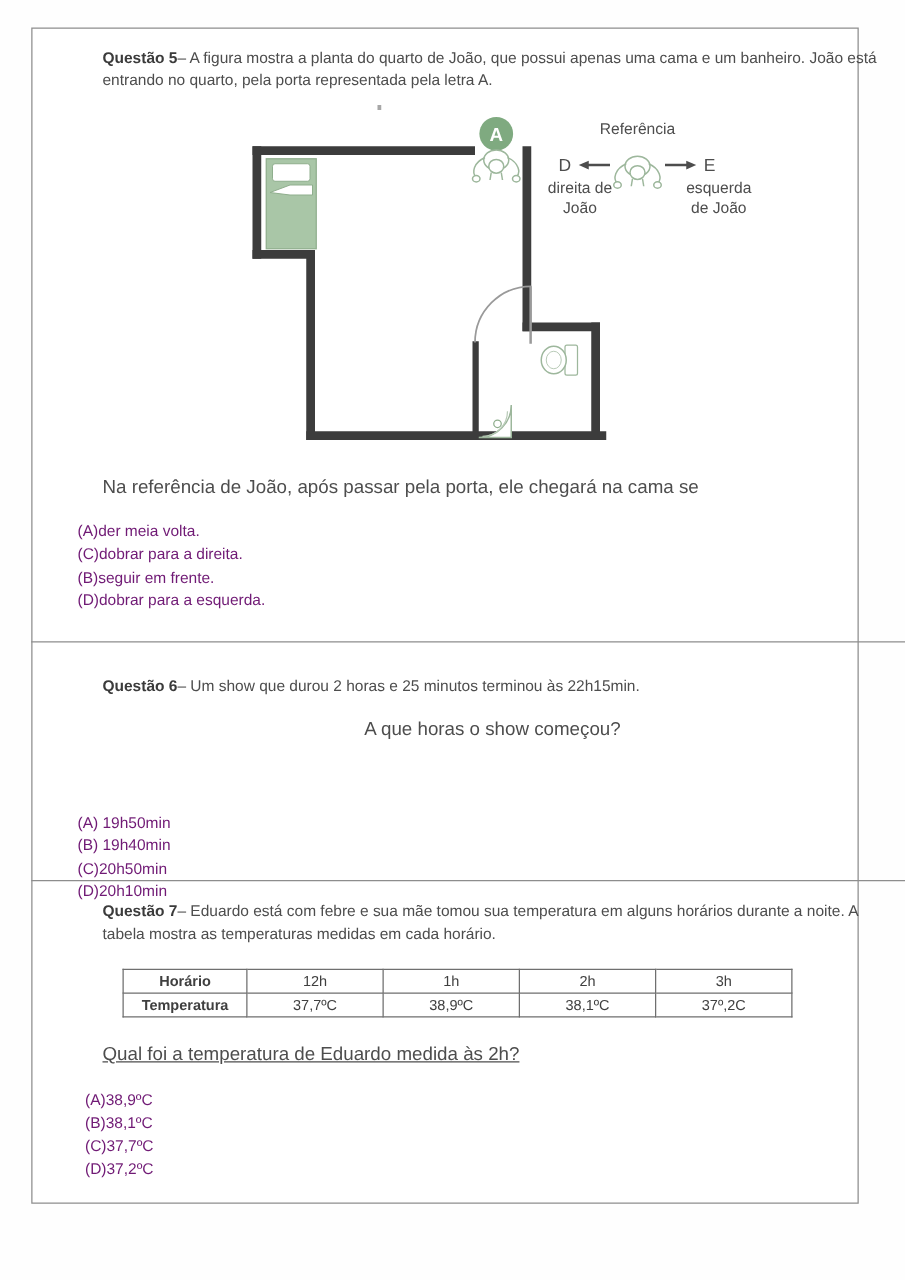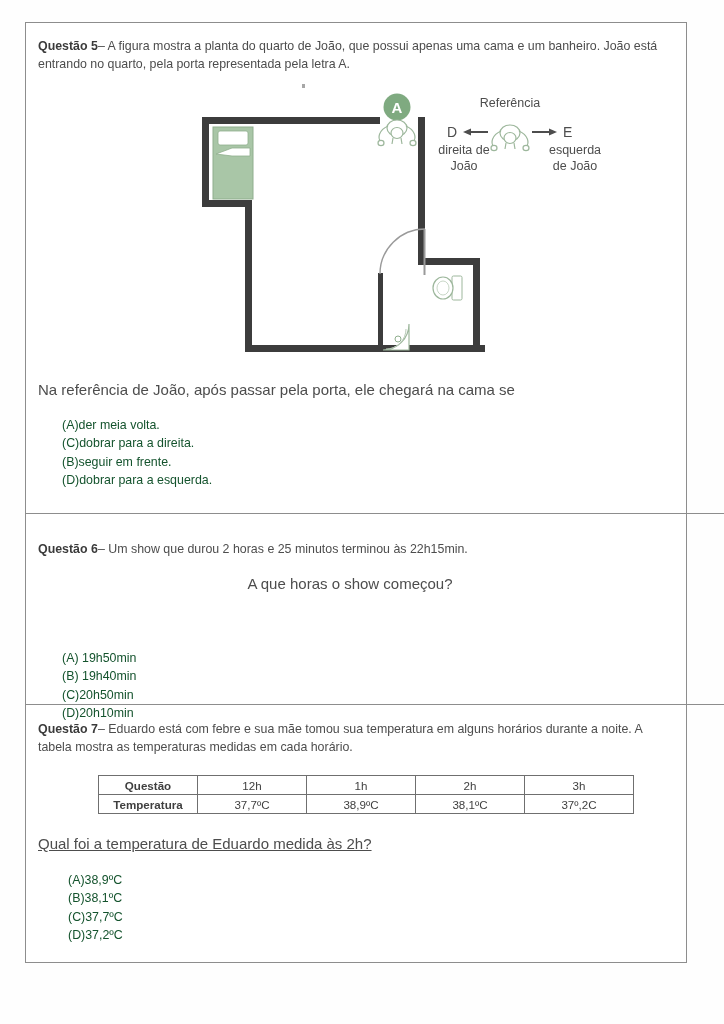--- a/index.html
+++ b/index.html
@@ -40,20 +40,21 @@
     height: 0;
     border-top: 1px solid #8d8d8d;
   }
   #divider-1 { top: 513px; }
   #divider-2 { top: 704px; }
 
   
   .q-block {
     position: absolute;
     box-sizing: border-box;
+    margin-left: 44px;
   }
   .q-stem {
     font-size: 12.4px;
     line-height: 17.5px;
     color: #4d4d4d;
     text-align: left;
   }
   .q-label {
     font-weight: bold;
     color: #3b3b3b;
@@ -64,21 +65,21 @@
     color: #4d4d4d;
   }
   .alt-list {
     list-style: none;
     margin: 0;
     padding: 0;
   }
   .alt-item {
     font-size: 12.4px;
     line-height: 18.4px;
-    color: #14532d;
+    color: #701a75;
     white-space: pre;
   }
 
   
   #speck {
     position: absolute;
     left: 302px;
     top: 84px;
     width: 3px;
     height: 4px;
@@ -254,21 +255,21 @@
   </ul>
 
   <div class="q-block q-stem" style="left:38px; top:721px; width:638px;">
     <span class="q-label">Questão 7</span><span>–</span>
     <span>Eduardo está com febre e sua mãe tomou sua temperatura em alguns horários durante a noite. A tabela mostra as temperaturas medidas em cada horário.</span>
   </div>
 
   <table id="temp-table">
     <tbody>
         <tr>
-      <td class="rowhead">Questão</td>
+      <td class="rowhead">Horário</td>
       <td class="datacell">12h</td>
       <td class="datacell">1h</td>
       <td class="datacell">2h</td>
       <td class="datacell">3h</td>
     </tr>
     <tr>
       <td class="rowhead">Temperatura</td>
       <td class="datacell">37,7ºC</td>
       <td class="datacell">38,9ºC</td>
       <td class="datacell">38,1ºC</td>

